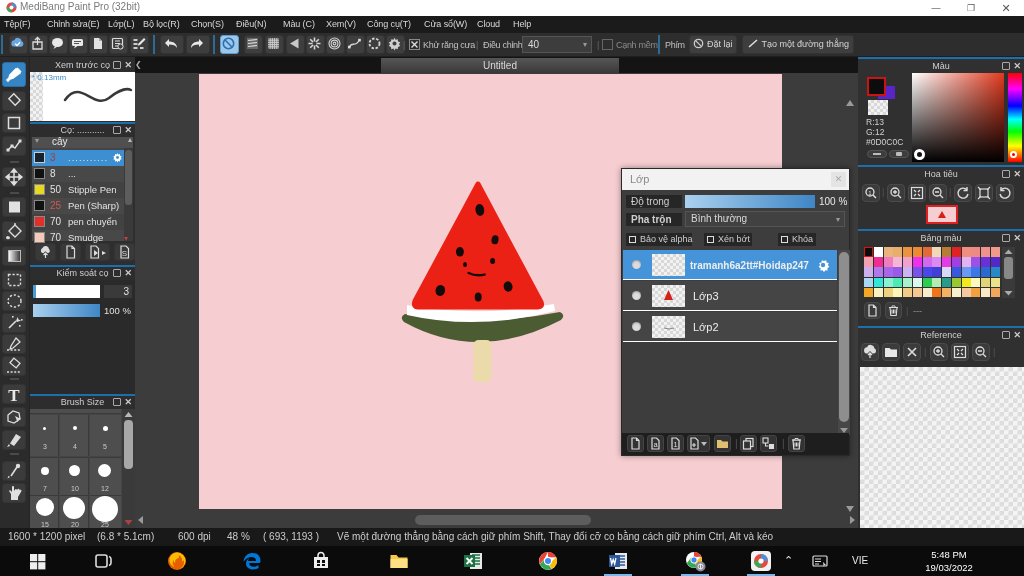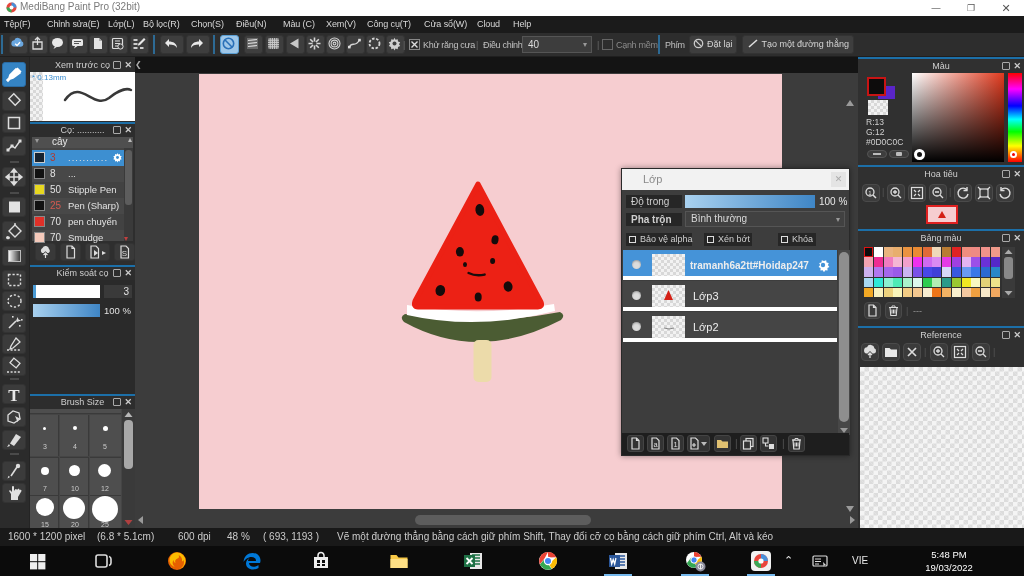--- a/index.html
+++ b/index.html
@@ -47,24 +47,24 @@
   #tabbar { position:absolute; left:0; top:0; width:723px; height:16px; background:#141414; }
   .tab { position:absolute; top:1px; height:15px; font-size:10px; text-align:center; line-height:15px; }
   #canvas { position:absolute; left:64px; top:17px; width:583px; height:435px; background:#f6cdd0; }
 
   #hscroll { position:absolute; left:2px; top:457px; width:705px; height:12px; }
   #hthumb { position:absolute; left:278px; top:1px; width:176px; height:10px; background:#5d5d5d; border-radius:5px; }
   #vscroll { position:absolute; left:709px; top:17px; width:13px; height:452px; }
 
   
   #layers { left:621px; top:168px; width:229px; height:288px; background:#3d3d3d; border:1px solid #292929; box-shadow:0 0 6px rgba(0,0,0,.4); }
-  .ltitle { position:absolute; left:0; top:0; width:227px; height:21px; background:#f2f2f2; color:#8a8a8a; font-size:11px; line-height:21px; padding-left:21px; }
+  .ltitle { position:absolute; left:0; top:0; width:227px; height:21px; background:#f2f2f2; color:#8a8a8a; font-size:11px; line-height:21px; padding-left:8px; }
   .ltclose { position:absolute; right:3px; top:3px; width:15px; height:15px; background:#e4e4e4; color:#aaa; font-size:9px; text-align:center; line-height:15px; }
   .llabel { position:absolute; background:#262626; color:#cfcfcf; font-size:10px; line-height:13px; padding-left:5px; }
-  .lrow { position:absolute; left:1px; width:214px; height:30px; background:#454545; border-bottom:4px solid #ffffff; }
+  .lrow { position:absolute; left:1px; width:214px; height:30px; background:#454545; border-bottom:1px solid #ffffff; }
   .lrow.sel { background:#4593d8; }
   .lthumb { position:absolute; left:29px; top:4px; width:33px; height:22px; background:#fff; }
   .lradio { position:absolute; left:9px; top:10px; width:9px; height:9px; border-radius:50%; background:#dcdcdc; box-shadow:inset 0 1px 2px rgba(0,0,0,.3); }
   .lname { position:absolute; left:70px; top:9px; color:#ededed; font-size:11px; }
   .lbtn2 { position:absolute; width:17px; height:17px; background:#333; border:1px solid #444; border-radius:3px; }
   .cbx { display:inline-block; width:7px; height:7px; border:1px solid #ddd; margin-right:4px; vertical-align:-1px; background:#262626; }
 
   
   #rightdock { left:858px; top:57px; width:166px; height:471px; background:#303030; }
   .rhead { position:absolute; left:0; width:166px; height:12px; color:#cfcfcf; font-size:9px; text-align:center; line-height:12px; }
@@ -445,20 +445,21 @@
         <svg width="11" height="9" style="position:absolute;left:1px;bottom:1px">
             <path d="M1.5 2 h8 L5.5 7 Z" fill="#b04040"></path>
           </svg>
       </div>
     </div>
   </div>
 
   <div id="canvasarea" class="abs">
     <div id="tabbar">
         <span style="position:absolute;left:0px;top:3px;color:#aaa;font-size:8px;">❮</span>
+      <div class="tab" style="left:246px;width:238px;background:linear-gradient(#565656,#393939);color:#d8d8d8;">Untitled</div>
     </div>
     <div id="canvas"></div>
     <svg width="723" height="471" style="position:absolute;left:0;top:0">
       <path d="M270 257 Q343 271 425 255 Q431 258 426 263 Q343 306 269 265 Q264 260 270 257 Z" fill="#4b5c33"></path>
       <path d="M272 248 Q343 261 419 247 L420 254 Q343 274 272 258 Z" fill="#ffffff"></path>
       <rect x="338.5" y="283" width="18" height="42" rx="5" fill="#ecdbaa"></rect>
       <path d="M343 127 L406 245 Q408 250 403 250 L283 250 Q278 250 280 244 Z" fill="#ec2115" stroke="#ec2115" stroke-width="5" stroke-linejoin="round"></path>
       <g fill="#140b0b">
         <ellipse cx="344.8" cy="152.9" rx="4.4" ry="6" transform="rotate(-8 344.8 152.9)"></ellipse>
         <ellipse cx="360" cy="182.8" rx="3.5" ry="4.5" transform="rotate(10 360 182.8)"></ellipse>

